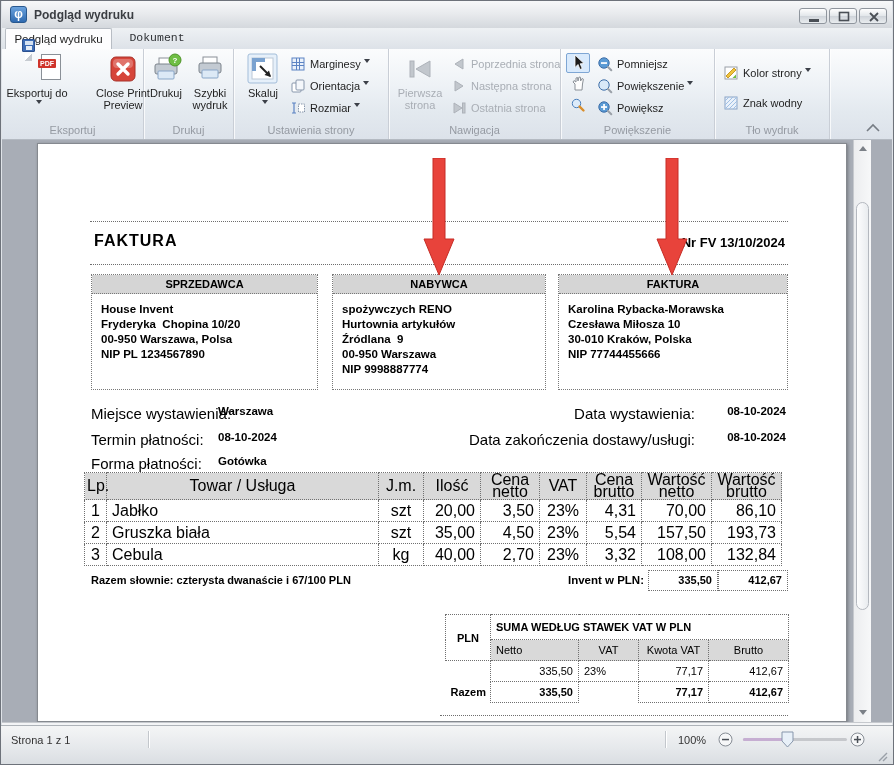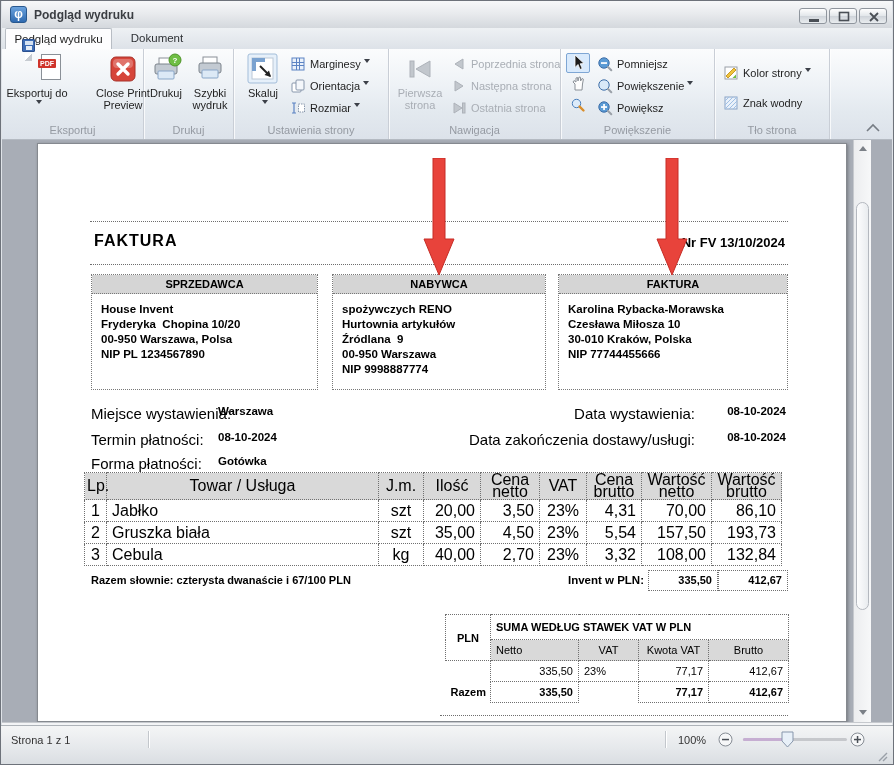--- a/index.html
+++ b/index.html
@@ -18,21 +18,21 @@
     background:linear-gradient(#fefefe,#e2e6ea 50%,#ced3d9 50%,#e9ecef);cursor:default;}
   .win-btn svg{position:absolute;left:0;top:0;}
   .btn-min{left:797px;} .btn-max{left:827px;} .btn-close{left:857px;}
 
   
   .tabrow{position:absolute;left:1px;right:1px;top:27px;height:21px;
     background:linear-gradient(#eef1f4,#dde2e8);}
   .tab{position:absolute;top:0;height:21px;font-size:11.5px;line-height:20px;text-align:center;}
   .tab-active{left:3px;width:107px;background:#fdfdfe;border:1px solid #b8bdc4;border-bottom:none;
     border-radius:2px 2px 0 0;color:#1e1e1e;}
-  .tab-inactive{left:112px;width:86px;color:#2e3135;}
+  .tab-inactive{left:112px;width:86px;color:#2e3135;font-family:Liberation Mono, monospace;}
 
   
   .ribbon{position:absolute;left:1px;right:1px;top:48px;height:91px;display:flex;
     background:linear-gradient(#fbfcfd,#eef2f6 40%,#e3e9ef 70%,#dce2ea);
     border-bottom:1px solid #b4bac2;}
   .group{position:relative;height:100%;border-right:1px solid #c9ced6;
     box-shadow:1px 0 0 rgba(255,255,255,.75);flex:none;}
   .group-label{position:absolute;bottom:3px;left:0;right:0;text-align:center;
     font-size:11px;color:#959aa2;}
   .bigbtn{position:absolute;top:4px;height:68px;text-align:center;font-size:11px;color:#1e1e1e;
@@ -338,21 +338,21 @@
         </span><span>Kolor strony</span><span class="caret"></span>
       </div>
       <div class="smallitem" style="left:8px;top:44px">
         <span class="sicon">
           <svg width="16" height="16">
               <rect x="2" y="2" width="12" height="12" fill="#eaf1fa" stroke="#8aa3c6"></rect>
             <path d="M2 6 L6 2 M2 10 L10 2 M2 14 L14 2 M6 14 L14 6 M10 14 L14 10" stroke="#9fc0e4" stroke-width="1"></path>
             </svg>
         </span><span>Znak wodny</span>
       </div>
-      <div class="group-label">Tło strona</div>
+      <div class="group-label">Tło wydruk</div>
     </div>
 
     <div class="group" style="flex:1;border-right:none;box-shadow:none">
       <div class="chevron-btn">
         <svg width="20" height="14">
           <path d="M4 10 L10 4 L16 10" fill="none" stroke="#767c84" stroke-width="1.6"></path>
           </svg>
       </div>
     </div>
   </div>

